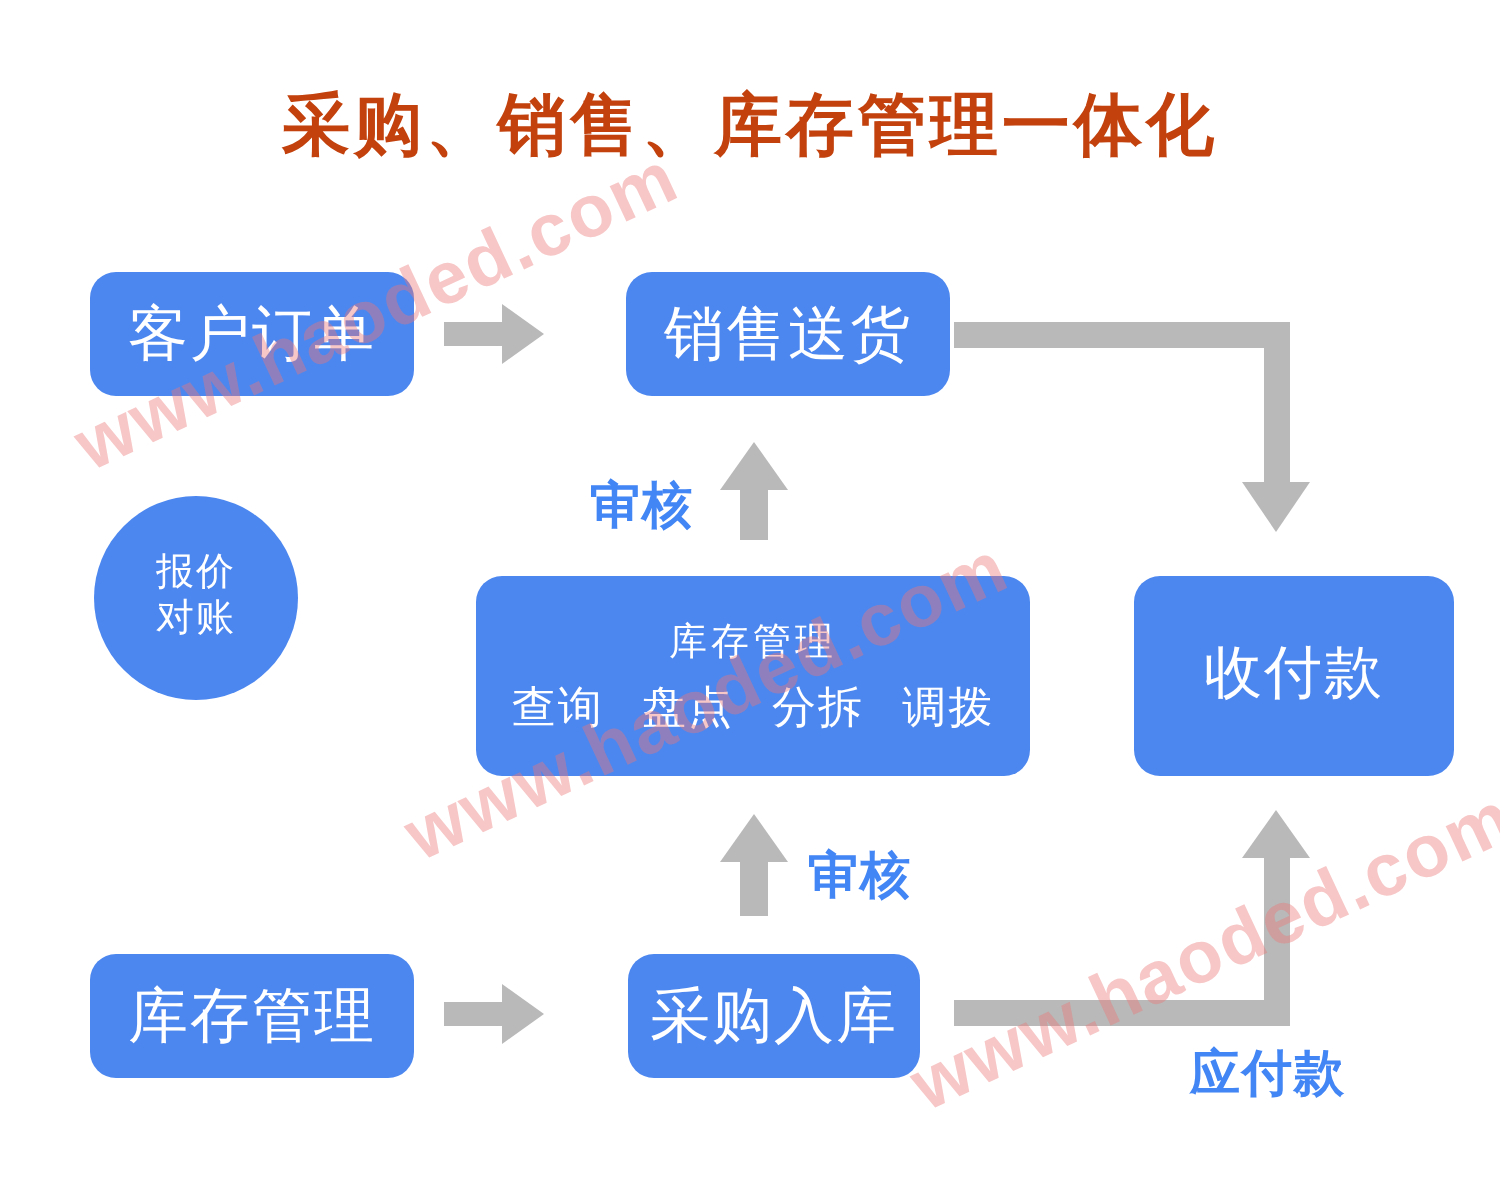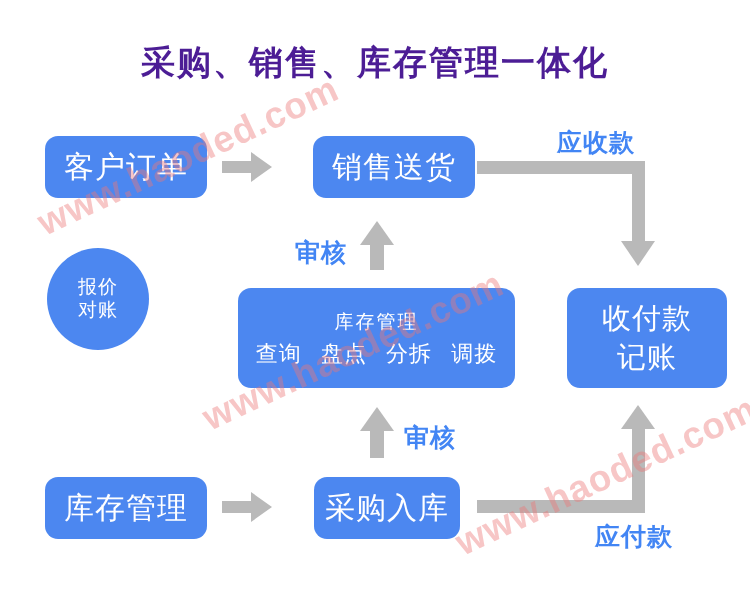--- a/index.html
+++ b/index.html
@@ -6,21 +6,21 @@
   .stage{
     position:relative;
     width:750px;height:600px;
     background:#ffffff;
     overflow:hidden;
     font-family:"Liberation Sans","DejaVu Sans",sans-serif;
   }
   .title{
     position:absolute;left:0;top:40px;width:750px;
     text-align:center;
-    font-size:34px;font-weight:bold;color:#4c1d95;
+    font-size:34px;font-weight:bold;color:#c2410c;
     letter-spacing:2px;
   }
   .node{
     position:absolute;
     background:#4c87f0;
     color:#ffffff;
     font-weight:normal;
     display:flex;align-items:center;justify-content:center;
     border-radius:13px;
     text-align:center;
@@ -69,21 +69,20 @@
 
   <div class="node node-small" style="left:45px;top:136px;width:162px;height:62px;">客户订单</div>
 
   <div>
     <div class="shaft" style="left:222px;top:161px;width:31px;height:12px;"></div>
     <div class="head head-right" style="left:251px;top:152px;"></div>
   </div>
 
   <div class="node node-small" style="left:313px;top:136px;width:162px;height:62px;">销售送货</div>
 
-  <div class="edge-label" style="left:557px;top:126px;">应收款</div>
   <div>
     <div class="shaft" style="left:477px;top:161px;width:168px;height:13px;"></div>
     <div class="shaft" style="left:632px;top:161px;width:13px;height:81px;"></div>
     <div class="head head-down" style="left:621px;top:241px;"></div>
   </div>
 
   <div class="edge-label" style="left:295px;top:236px;">审核</div>
   <div>
     <div class="head head-up" style="left:360px;top:221px;"></div>
     <div class="shaft" style="left:370px;top:242px;width:14px;height:28px;"></div>
@@ -94,21 +93,20 @@
     <span>对账</span>
   </div>
 
   <div class="node node-big" style="left:238px;top:288px;width:277px;height:100px;">
     <div class="node-title">库存管理</div>
     <div class="node-sub">查询 盘点 分拆 调拨</div>
   </div>
 
   <div class="node node-two-line" style="left:567px;top:288px;width:160px;height:100px;">
     <span>收付款</span>
-    <span>记账</span>
   </div>
 
   <div>
     <div class="head head-up" style="left:360px;top:407px;"></div>
     <div class="shaft" style="left:370px;top:428px;width:14px;height:30px;"></div>
   </div>
   <div class="edge-label" style="left:404px;top:421px;">审核</div>
 
   <div class="node node-small" style="left:45px;top:477px;width:162px;height:62px;">库存管理</div>
 

